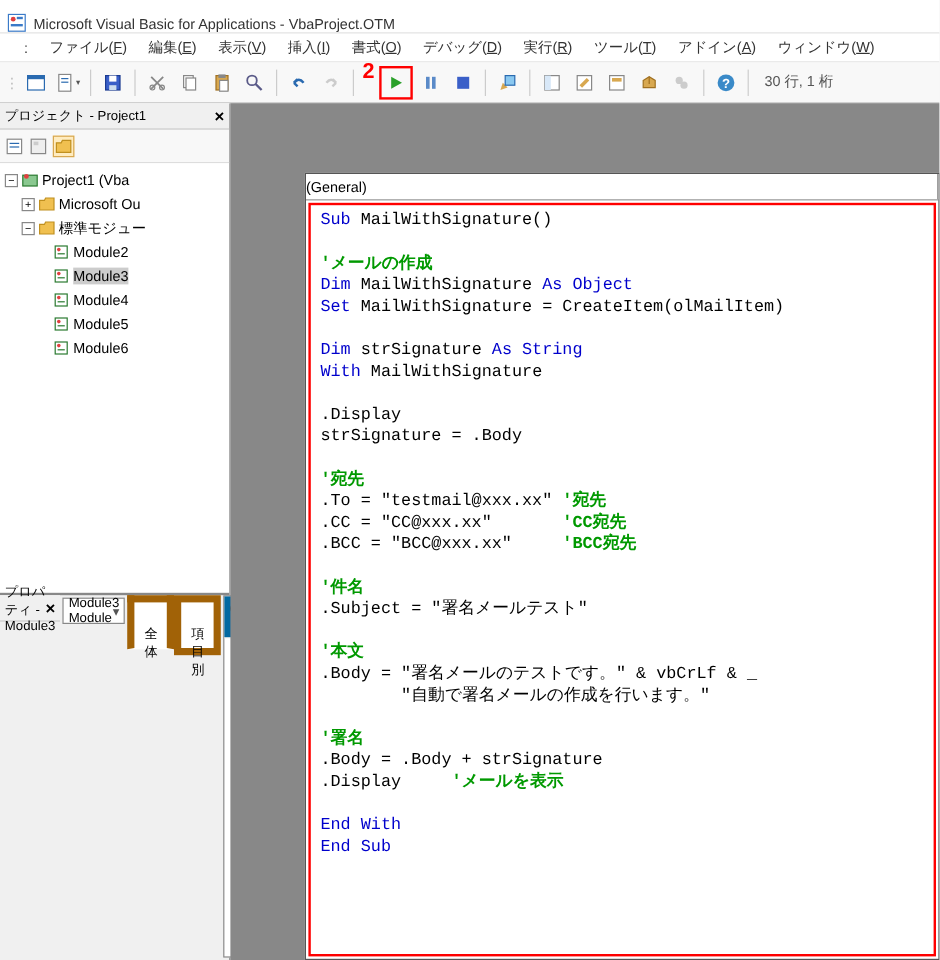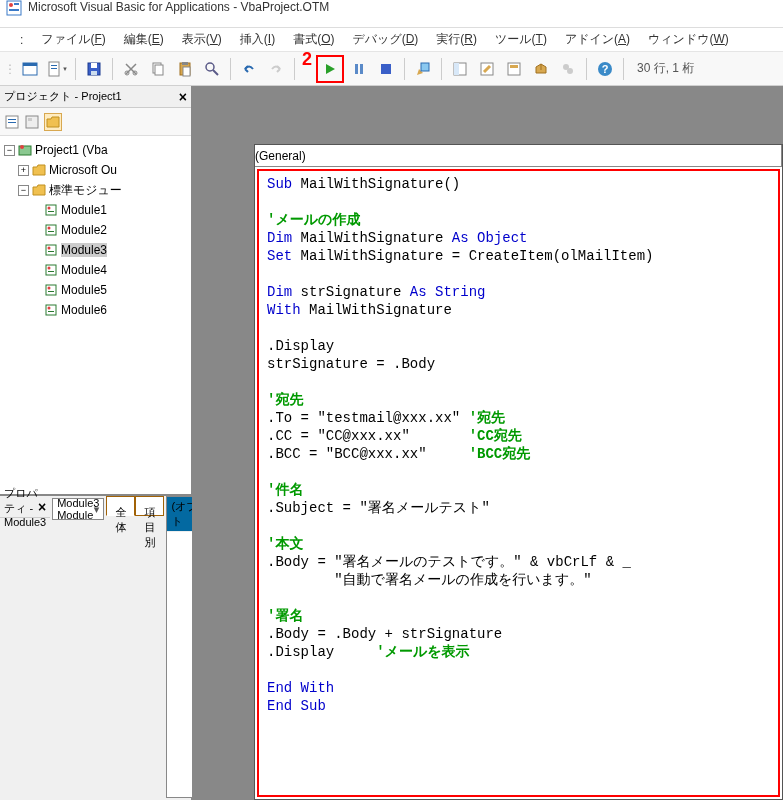--- a/index.html
+++ b/index.html
@@ -1,17 +1,17 @@
 <!DOCTYPE html>
 <html><head>
 <meta charset="utf-8">
 <style>
 * { box-sizing: border-box; margin: 0; padding: 0; }
 body { font-family: "MS PGothic", "Meiryo", sans-serif; font-size: 12px; background: #f0f0f0; width: 783px; height: 800px; overflow: hidden; }
-.titlebar { background: #fff; height: 28px; display: flex; align-items: flex-start; padding: 0 6px; border-bottom: 1px solid #ddd; }
+.titlebar { background: #fff; height: 28px; display: flex; align-items: flex-end; padding: 0 6px; border-bottom: 1px solid #ddd; }
 .titlebar .app-icon { width: 16px; height: 16px; margin-right: 6px; display: inline-flex; align-items: center; justify-content: center; }
 .titlebar .title { color: #333; font-size: 12px; }
 .menubar { background: #fff; height: 24px; display: flex; align-items: center; padding: 0 8px; gap: 2px; font-size: 12px; border-bottom: 1px solid #e5e5e5; }
 .menubar .menu-item { padding: 2px 8px; color: #333; white-space: nowrap; }
 .menubar .menu-item:first-child { padding-left: 12px; }
 .menubar .mnemonic { text-decoration: underline; }
 .toolbar { background: #f8f8f8; height: 34px; display: flex; align-items: center; padding: 0 4px; gap: 1px; border-bottom: 1px solid #d0d0d0; position: relative; }
 .toolbar .tb-btn { width: 24px; height: 24px; display: flex; align-items: center; justify-content: center; border: 1px solid transparent; margin: 0 1px; }
 .toolbar .tb-btn.highlighted { border: 2px solid #ff0000; width: 28px; height: 28px; }
 .toolbar .sep { width: 1px; height: 22px; background: #ccc; margin: 0 4px; }
@@ -26,21 +26,21 @@
 .tree-indent-0 { padding-left: 0px; }
 .tree-indent-1 { padding-left: 14px; }
 .tree-indent-2 { padding-left: 28px; }
 .tree-icon { width: 16px; height: 16px; margin-right: 2px; display: inline-flex; align-items: center; justify-content: center; }
 .tree-expander { width: 11px; height: 11px; border: 1px solid #888; font-size: 9px; line-height: 9px; text-align: center; margin-right: 2px; background: #fff; }
 .tree-item.selected span.lbl { background: #ccc; }
 .properties-panel { flex: 1; display: flex; flex-direction: row; }
 .prop-dropdown { height: 22px; border: 1px solid #888; margin: 2px; display: flex; align-items: center; padding: 0 4px; background: #fff; font-size: 11px; position: relative; }
 .prop-dropdown::after { content: "▾"; position: absolute; right: 4px; color: #555; }
 .prop-tabs { display: flex; height: 20px; font-size: 11px; }
-.prop-tab { border: 1px solid #a16207; padding: 8px 8px; background: #fff; }
+.prop-tab { border: 6px solid #a16207; padding: 19px 8px; background: #fff; }
 .prop-tab.active { background: #fff; border-bottom: 1px solid #fff; }
 .prop-grid { flex: 1; background: #fff; border: 1px solid #888; margin: 0 2px 2px 2px; font-size: 11px; }
 .prop-row { display: flex; border-bottom: 1px solid #eee; }
 .prop-row .k { width: 70px; padding: 2px 4px; background: #0369a1; border-right: 1px solid #ccc; }
 .prop-row .v { flex: 1; padding: 2px 4px; }
 .mdi-area { flex: 1; background: #888; position: relative; }
 .code-window { position: absolute; left: 62px; top: 58px; right: 0; bottom: 0; background: #fff; border: 1px solid #555; display: flex; flex-direction: column; }
 .code-titlebar { height: 26px; background: linear-gradient(#e8f0f8, #d0dce8); display: flex; align-items: center; padding: 0 6px; border-bottom: 1px solid #9ab; }
 .code-dropdown-bar { height: 22px; display: flex; border-bottom: 1px solid #888; }
 .code-dd { flex: 1; border-right: 1px solid #888; padding: 2px 0; font-size: 12px; background: #fff; display: flex; align-items: center; }
@@ -270,31 +270,20 @@
       <div id="modules-container">
           <div class="tree-item tree-indent-2">
             <span style="width:11px;display:inline-block;"></span>
             <span class="tree-icon">
               <svg width="16" height="16">
                 <rect x="3" y="3" width="10" height="10" fill="#fff" stroke="#2a7a30"></rect>
                 <circle cx="6" cy="6" r="1.5" fill="#e04040"></circle>
                 <rect x="5" y="9" width="6" height="1" fill="#2a7a30"></rect>
               </svg>
             </span>
-            <span class="lbl">Module1</span>
-          </div>
-          <div class="tree-item tree-indent-2">
-            <span style="width:11px;display:inline-block;"></span>
-            <span class="tree-icon">
-              <svg width="16" height="16">
-                <rect x="3" y="3" width="10" height="10" fill="#fff" stroke="#2a7a30"></rect>
-                <circle cx="6" cy="6" r="1.5" fill="#e04040"></circle>
-                <rect x="5" y="9" width="6" height="1" fill="#2a7a30"></rect>
-              </svg>
-            </span>
             <span class="lbl">Module2</span>
           </div>
           <div class="tree-item tree-indent-2 selected">
             <span style="width:11px;display:inline-block;"></span>
             <span class="tree-icon">
               <svg width="16" height="16">
                 <rect x="3" y="3" width="10" height="10" fill="#fff" stroke="#2a7a30"></rect>
                 <circle cx="6" cy="6" r="1.5" fill="#e04040"></circle>
                 <rect x="5" y="9" width="6" height="1" fill="#2a7a30"></rect>
               </svg>

